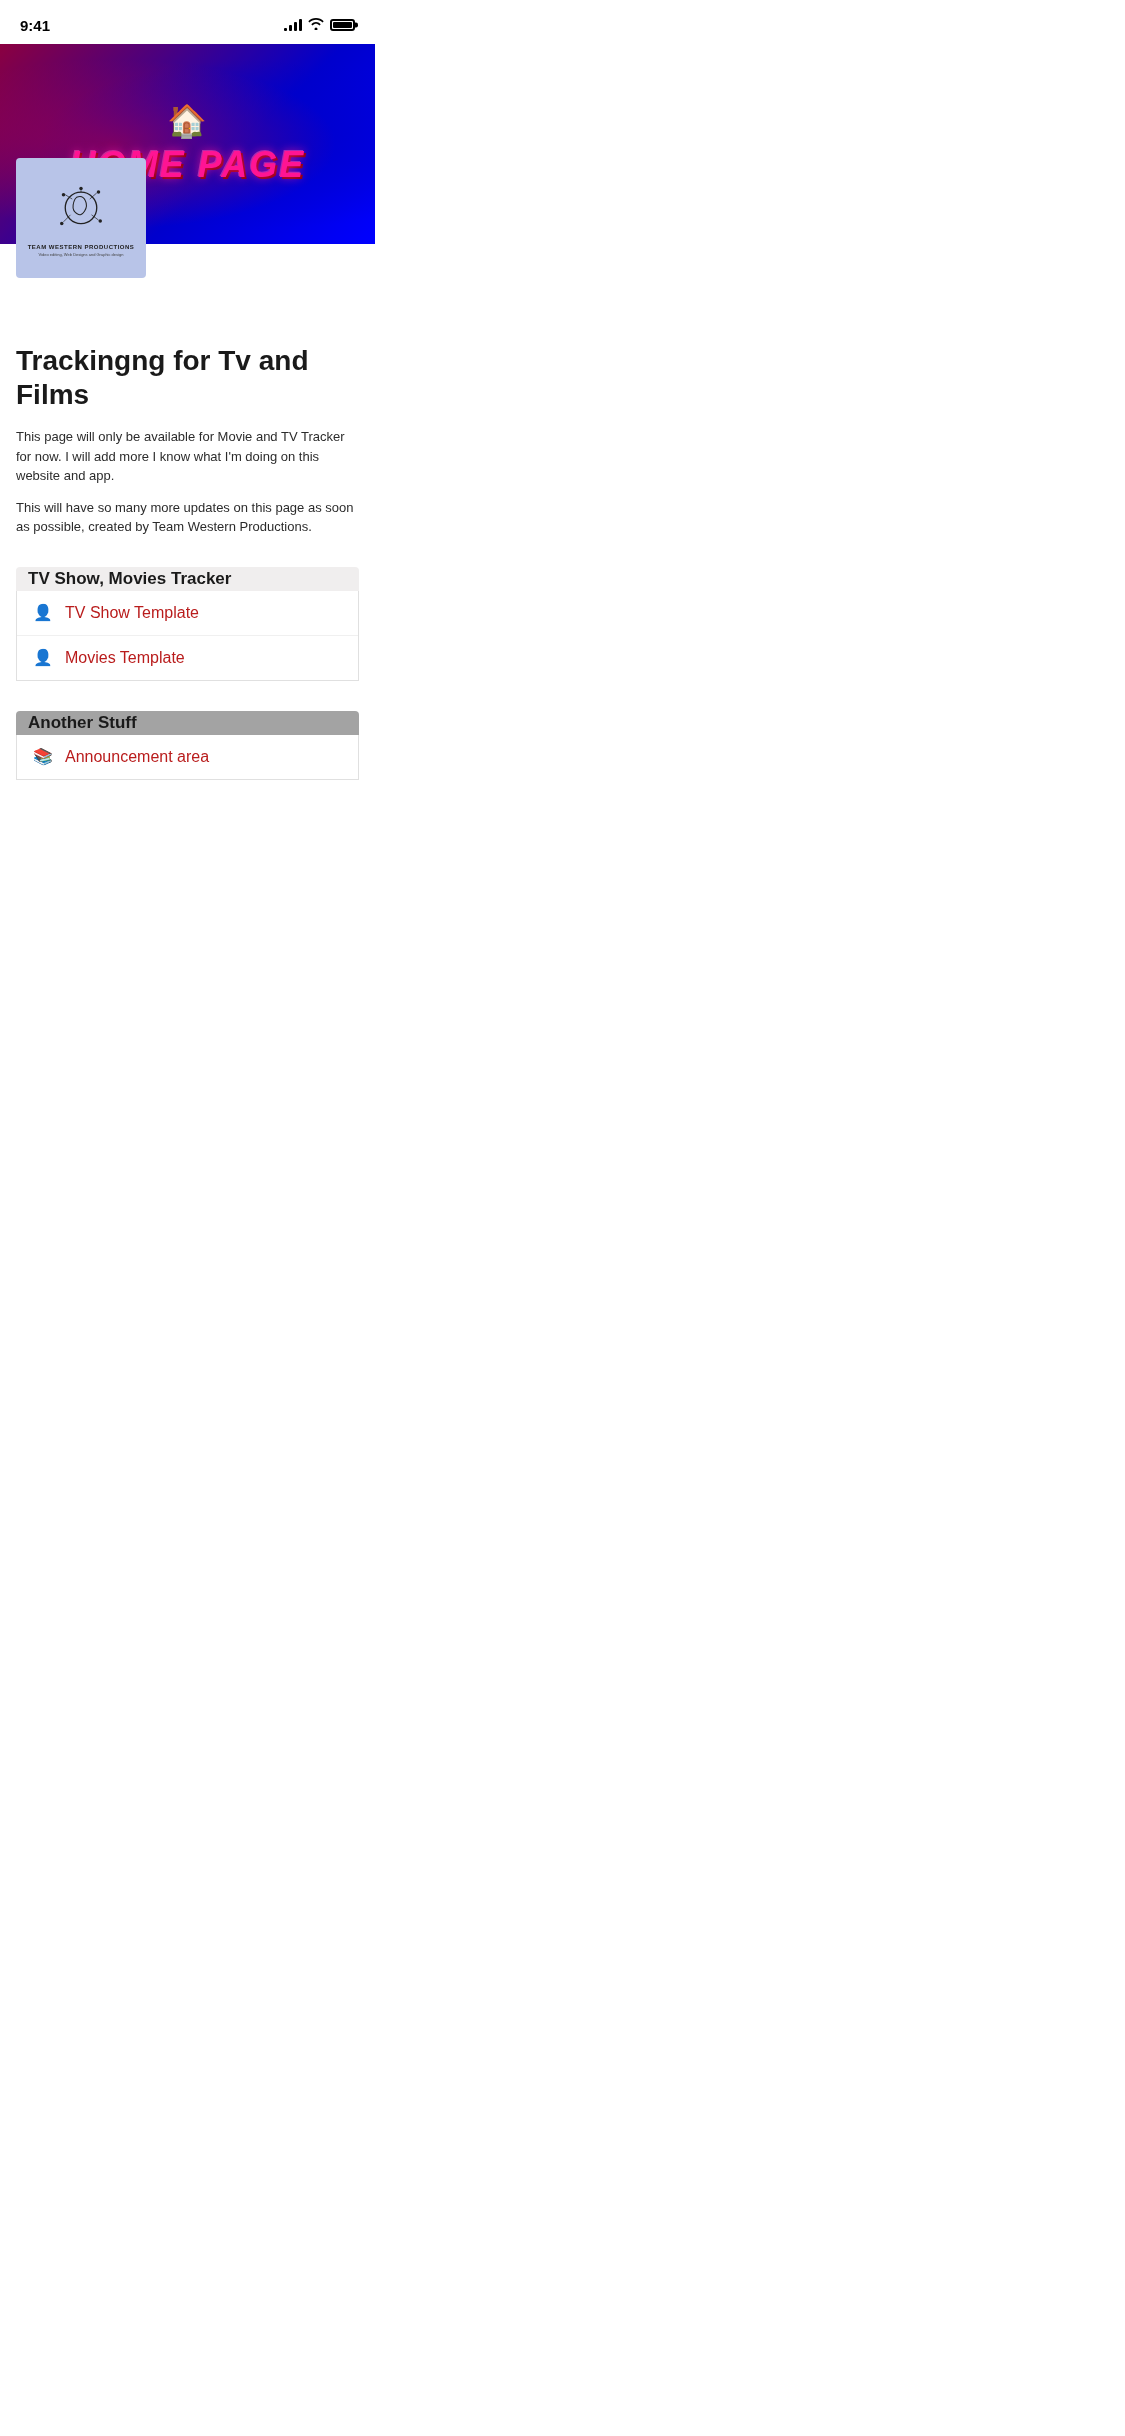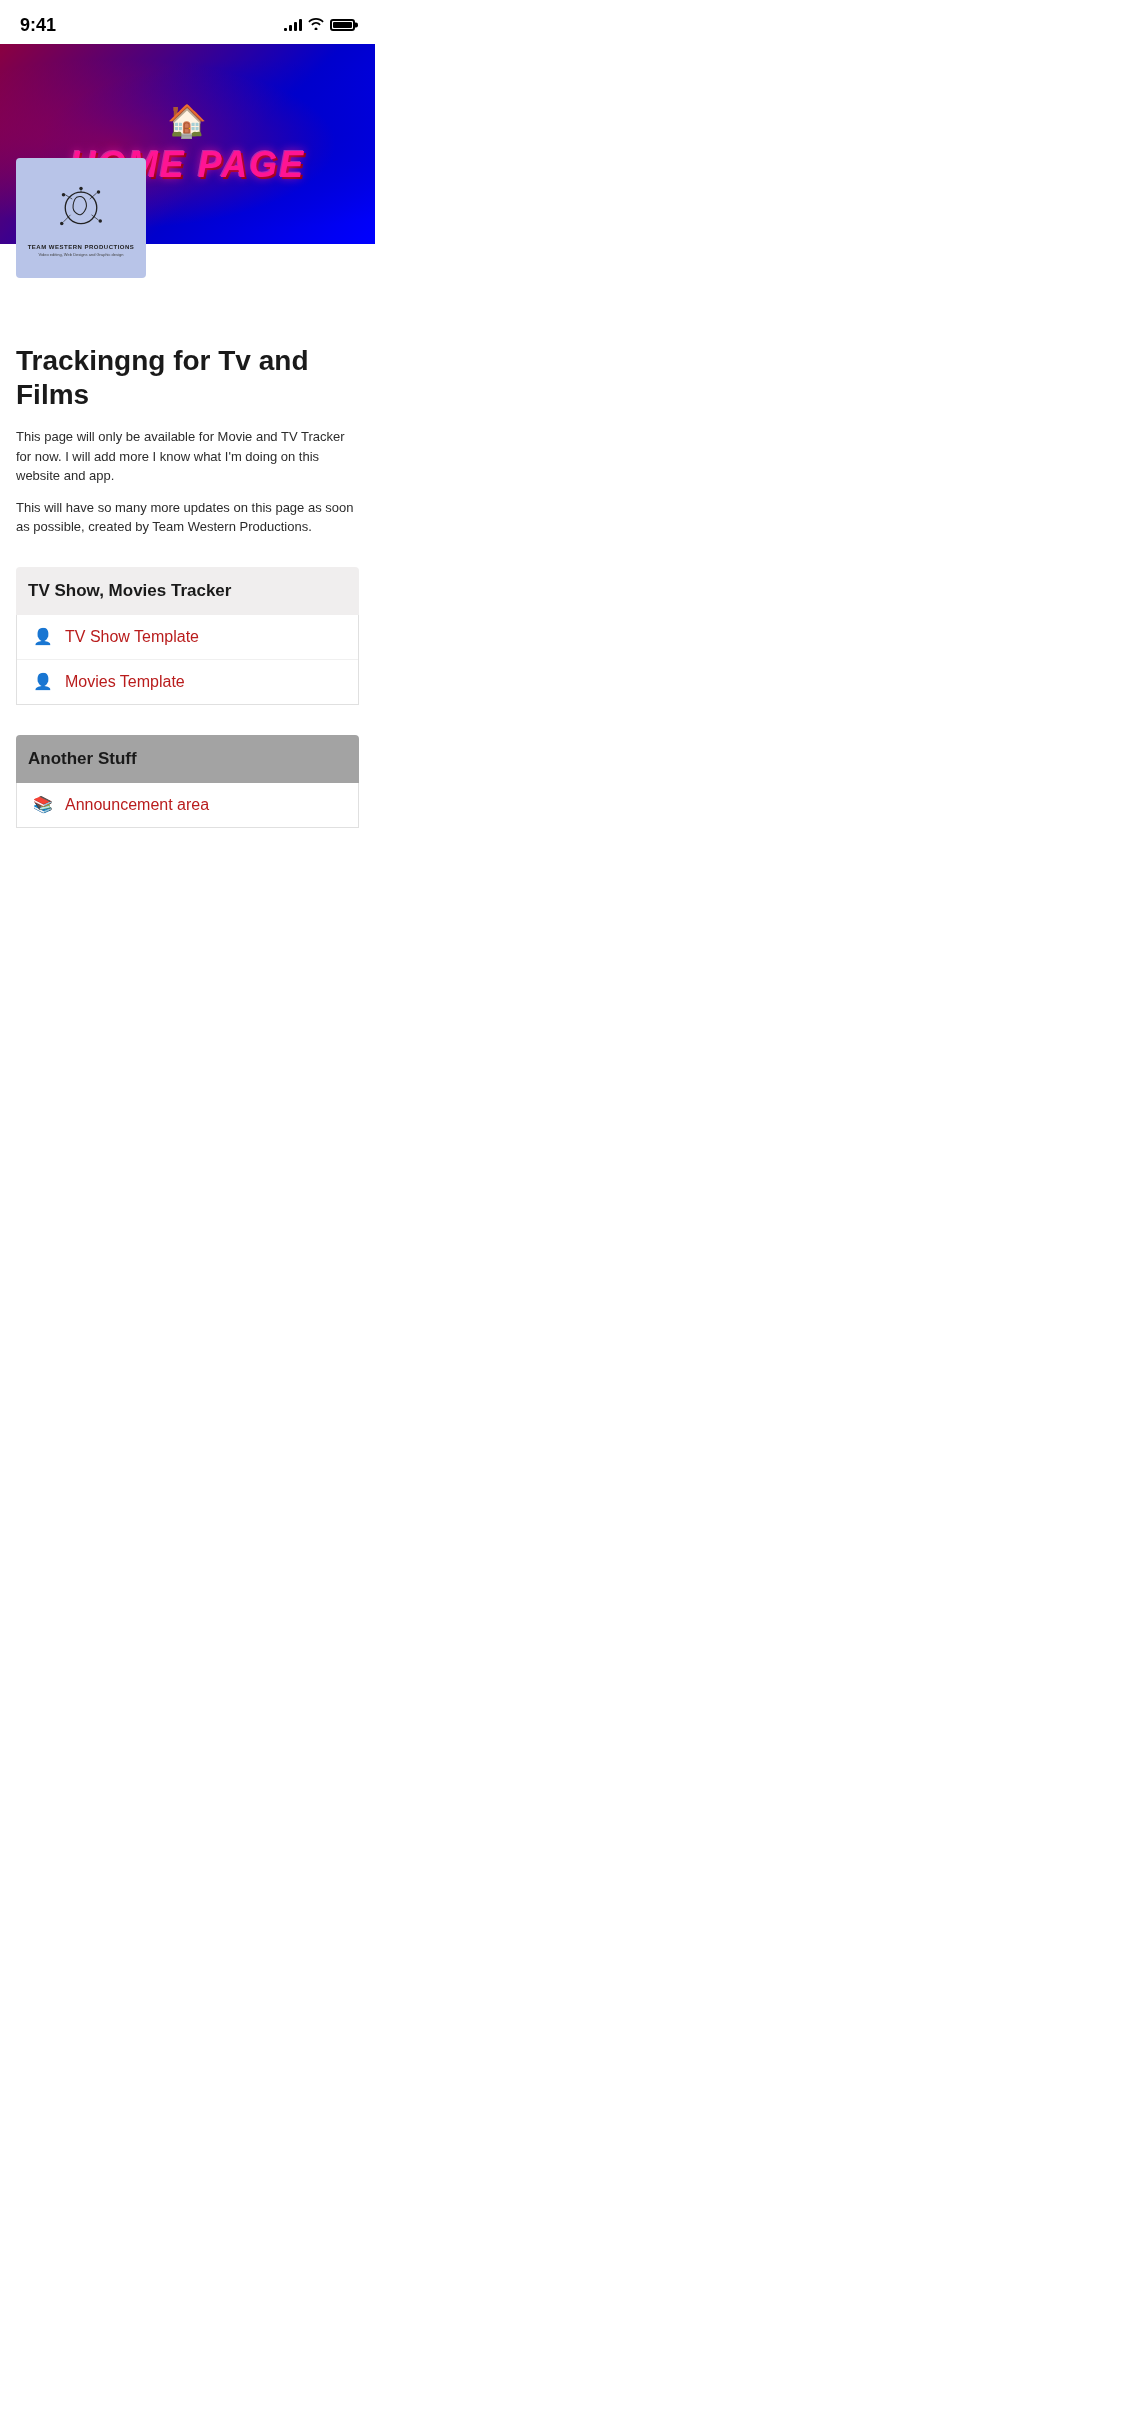--- a/index.html
+++ b/index.html
@@ -17,21 +17,21 @@
     .status-bar {
       display: flex;
       justify-content: space-between;
       align-items: center;
       padding: 14px 20px 8px 20px;
       background: #fff;
       height: 44px;
     }
 
     .status-time {
-      font-size: 18px;
+      font-size: 15px;
       font-weight: 600;
       color: #000;
     }
 
     .status-icons {
       display: flex;
       align-items: center;
       gap: 6px;
     }
 
@@ -188,21 +188,21 @@
       margin-bottom: 12px;
     }
 
     
     .section {
       margin-top: 30px;
     }
 
     .section-header {
       background: #f0eeee;
-      padding: 14px 12px;
+      padding: 2px 12px;
       border-radius: 4px 4px 0 0;
     }
 
     .section-header.another {
       background: #a3a3a3;
     }
 
     .section-title {
       font-size: 17px;
       font-weight: 700;

